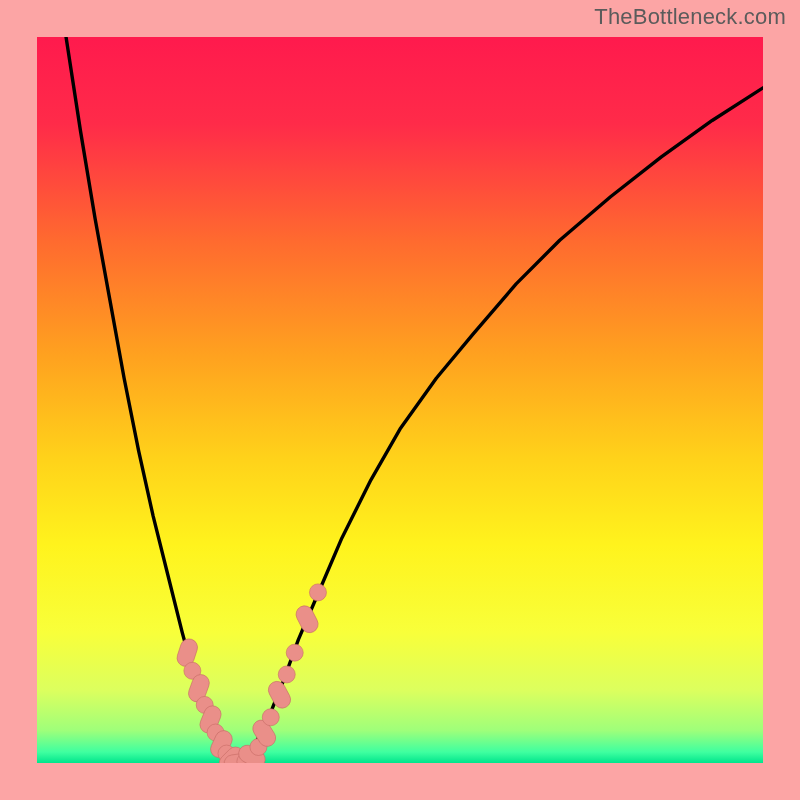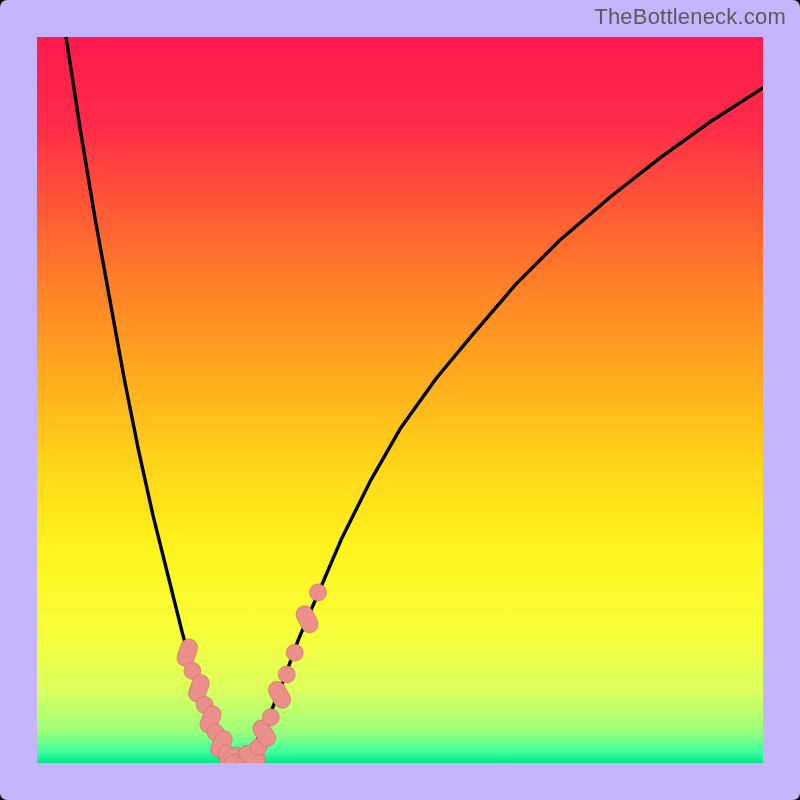--- a/index.html
+++ b/index.html
@@ -7,22 +7,21 @@
     padding: 0;
     width: 800px;
     height: 800px;
     overflow: hidden;
     background: #000;
     font-family: Arial, Helvetica, sans-serif;
   }
   .frame {
     position: absolute;
     inset: 0;
-    background: #c4b5fd;
-    border-radius: 7px;
+    background: #fca5a5;
   }
   .plot {
     position: absolute;
     left: 37px;
     top: 37px;
     width: 726px;
     height: 726px;
     overflow: hidden;
   }
   .watermark {

